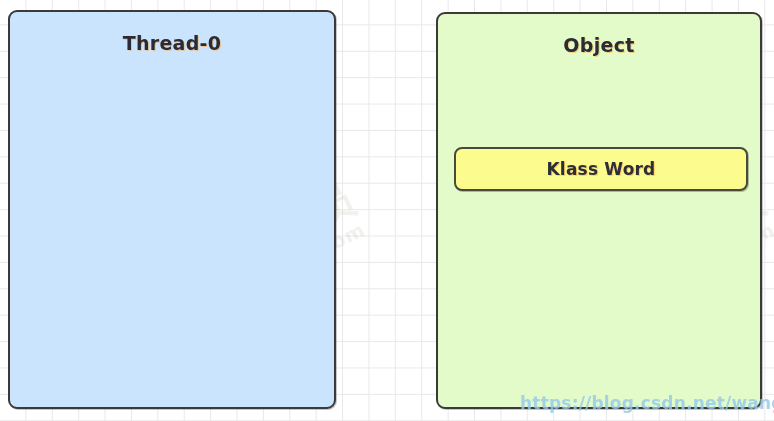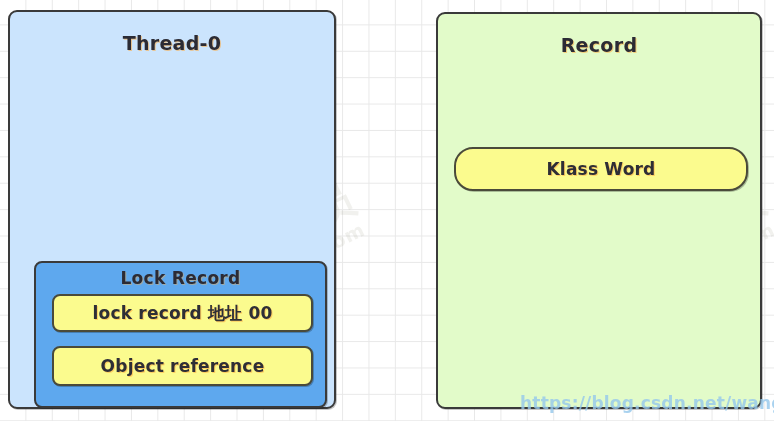--- a/index.html
+++ b/index.html
@@ -126,21 +126,21 @@
     letter-spacing: 0.2px;
     text-align: center;
   }
 
   
   #lr-field-0 { left: 16px; top: 31px;  width: 261px; height: 38px; }
   #lr-field-1 { left: 16px; top: 83px;  width: 261px; height: 40px; }
 
   
   #obj-field-0 { left: 16px; top: 73px;  width: 294px; height: 44px; }
-  #obj-field-1 { left: 16px; top: 133px; width: 294px; height: 44px; border-radius: 19px; }
+  #obj-field-1 { left: 16px; top: 133px; width: 294px; height: 44px; }
   #obj-field-2 { left: 16px; top: 187px; width: 294px; height: 196px; }
   #obj-field-2 .field-label { font-size: 19px; }
 
   
   #url-watermark {
     position: absolute;
     left: 520px;
     top: 393px;
     font-size: 17px;
     font-weight: 600;
@@ -160,35 +160,24 @@
   <div class="wm wm-cn wm-a-cn">黑马程序员</div>
   <div class="wm wm-en wm-a-en">www.itheima.com</div>
 
   <div class="wm-ring wm-b-ring"></div>
   <div class="wm wm-cn wm-b-cn">黑马程序员</div>
   <div class="wm wm-en wm-b-en">www.itheima.com</div>
 
   <div class="box" id="thread-panel">
     <div class="panel-title" id="thread-title">Thread-0</div>
 
-    <div class="box" id="lock-record-panel">
-      <div class="panel-title" id="lock-record-title">Lock Record</div>
-
-      <div class="field" id="lr-field-0">
-        <span class="field-label">lock record 地址 00</span>
-      </div>
-
-      <div class="field" id="lr-field-1">
-        <span class="field-label">Object reference</span>
-      </div>
-    </div>
   </div>
 
   <div class="box" id="object-panel">
-    <div class="panel-title" id="object-title">Record</div>
+    <div class="panel-title" id="object-title">Object</div>
 
 
     <div class="field" id="obj-field-1">
       <span class="field-label">Klass Word</span>
     </div>
 
   </div>
 
   <div id="url-watermark">https://blog.csdn.net/wangyy130</div>
 

